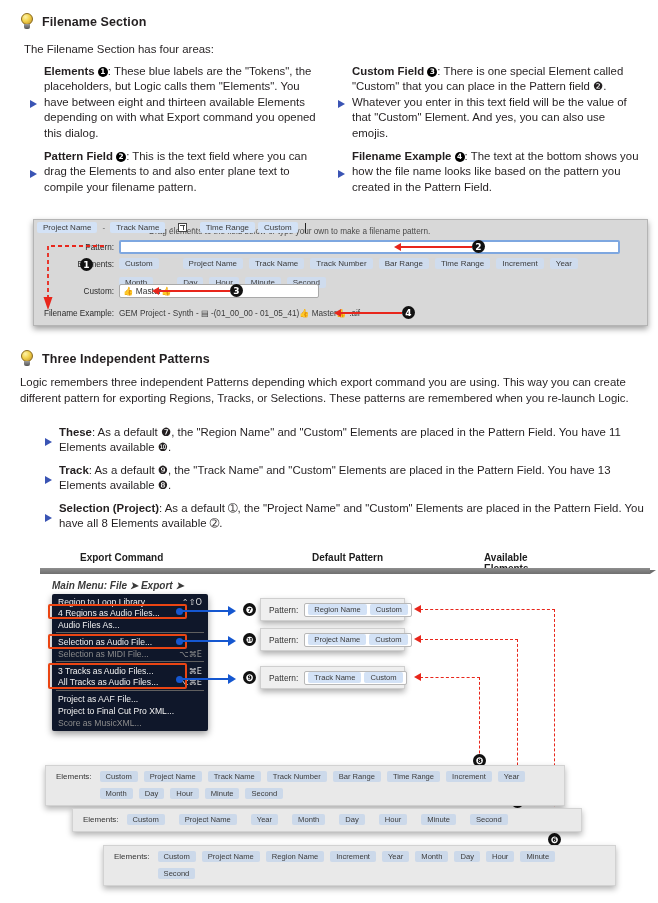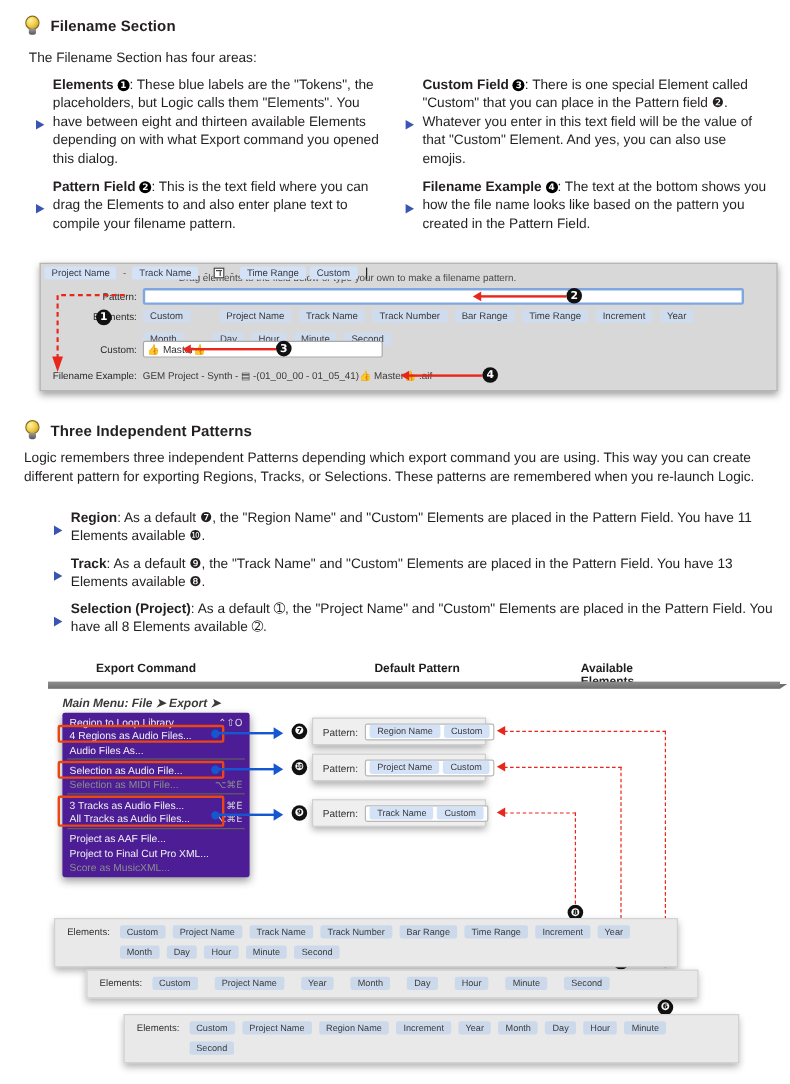--- a/index.html
+++ b/index.html
@@ -129,21 +129,21 @@
   #hdr-rule:after{
     content:""; position:absolute; right:-6px; top:2px;
     border-left:6px solid #6f6f6f;
     border-top:0 solid transparent; border-bottom:4px solid transparent;
   }
 
   #menu-cap{ position:absolute; left:52px; top:580px; font-size:10px; font-weight:bold; color:#3a3a3a;font-style:italic;}
 
   #menu{
     position:absolute; left:52px; top:594px; width:156px; height:137px;
-    background:#4c1d95; border-radius:2px;
+    background:#0f172a; border-radius:2px;
     box-shadow:0 3px 7px rgba(0,0,0,.4);
     padding-top:2px;
   }
   .mi{
     position:relative; height:11.6px; color:#f1f1f1; font-size:8.6px;
     padding:0 6px; display:flex; align-items:center; justify-content:space-between;
     white-space:nowrap;
   }
   .mi.dim{ color:#8c8c8c; }
   .mi .sc{ font-size:8.2px; color:#d8d8d8; font-family:"DejaVu Sans", sans-serif;}
@@ -304,21 +304,21 @@
         <span class="glass"></span>
         <span class="base"></span>
       </span>
     <span class="sec-title">Three Independent Patterns</span>
   </div>
   <div id="para2" class="body-text">Logic remembers three independent Patterns depending which export command you are using. This way you can create different pattern for exporting Regions, Tracks, or Selections. These patterns are remembered when you re-launch Logic.</div>
 
   <div id="list2">
     <div class="bullet-row">
       <span class="tri"></span>
-      <p><b>Region</b><span>: As a default ❼, the "Region Name" and "Custom" Elements are placed in the Pattern Field. You have 11 Elements available ❿.</span></p>
+      <p><b>These</b><span>: As a default ❼, the "Region Name" and "Custom" Elements are placed in the Pattern Field. You have 11 Elements available ❿.</span></p>
     </div>
     <div class="bullet-row">
       <span class="tri"></span>
       <p><b>Track</b><span>: As a default ❾, the "Track Name" and "Custom" Elements are placed in the Pattern Field. You have 13 Elements available ❽.</span></p>
     </div>
     <div class="bullet-row">
       <span class="tri"></span>
       <p><b>Selection (Project)</b><span>: As a default ➀, the "Project Name" and "Custom" Elements are placed in the Pattern Field. You have all 8 Elements available ➁.</span></p>
     </div>
   </div>

